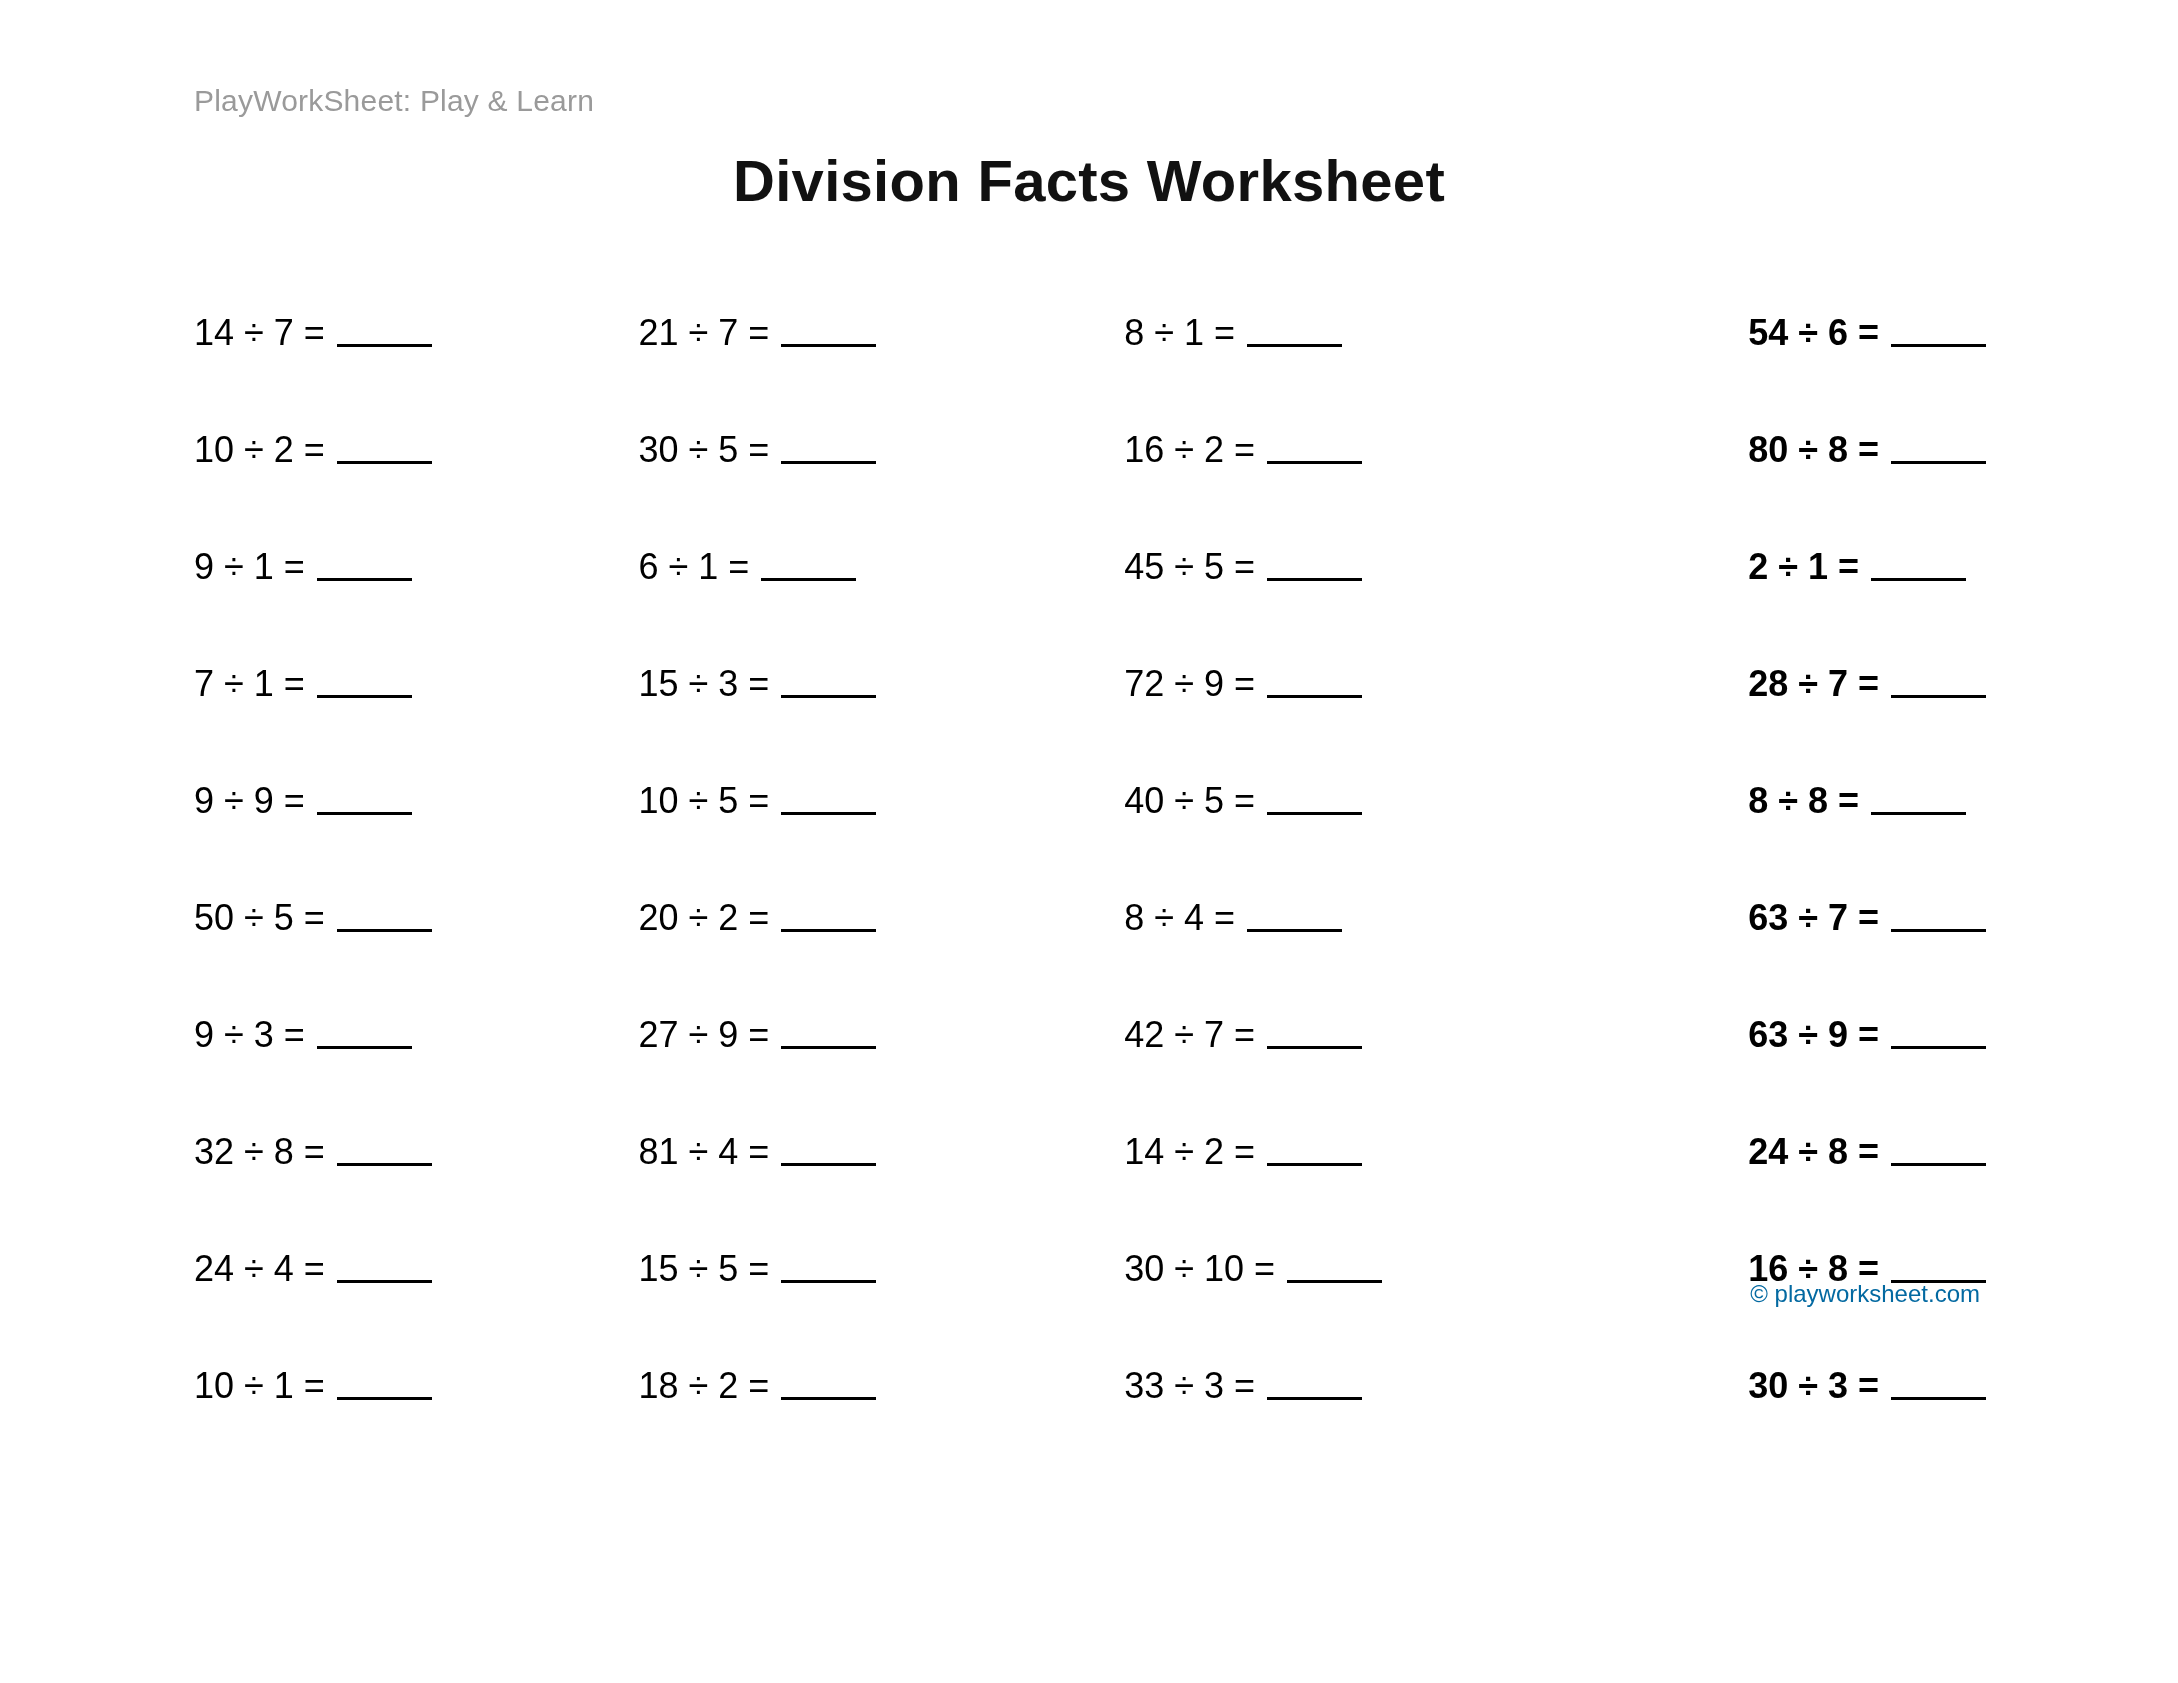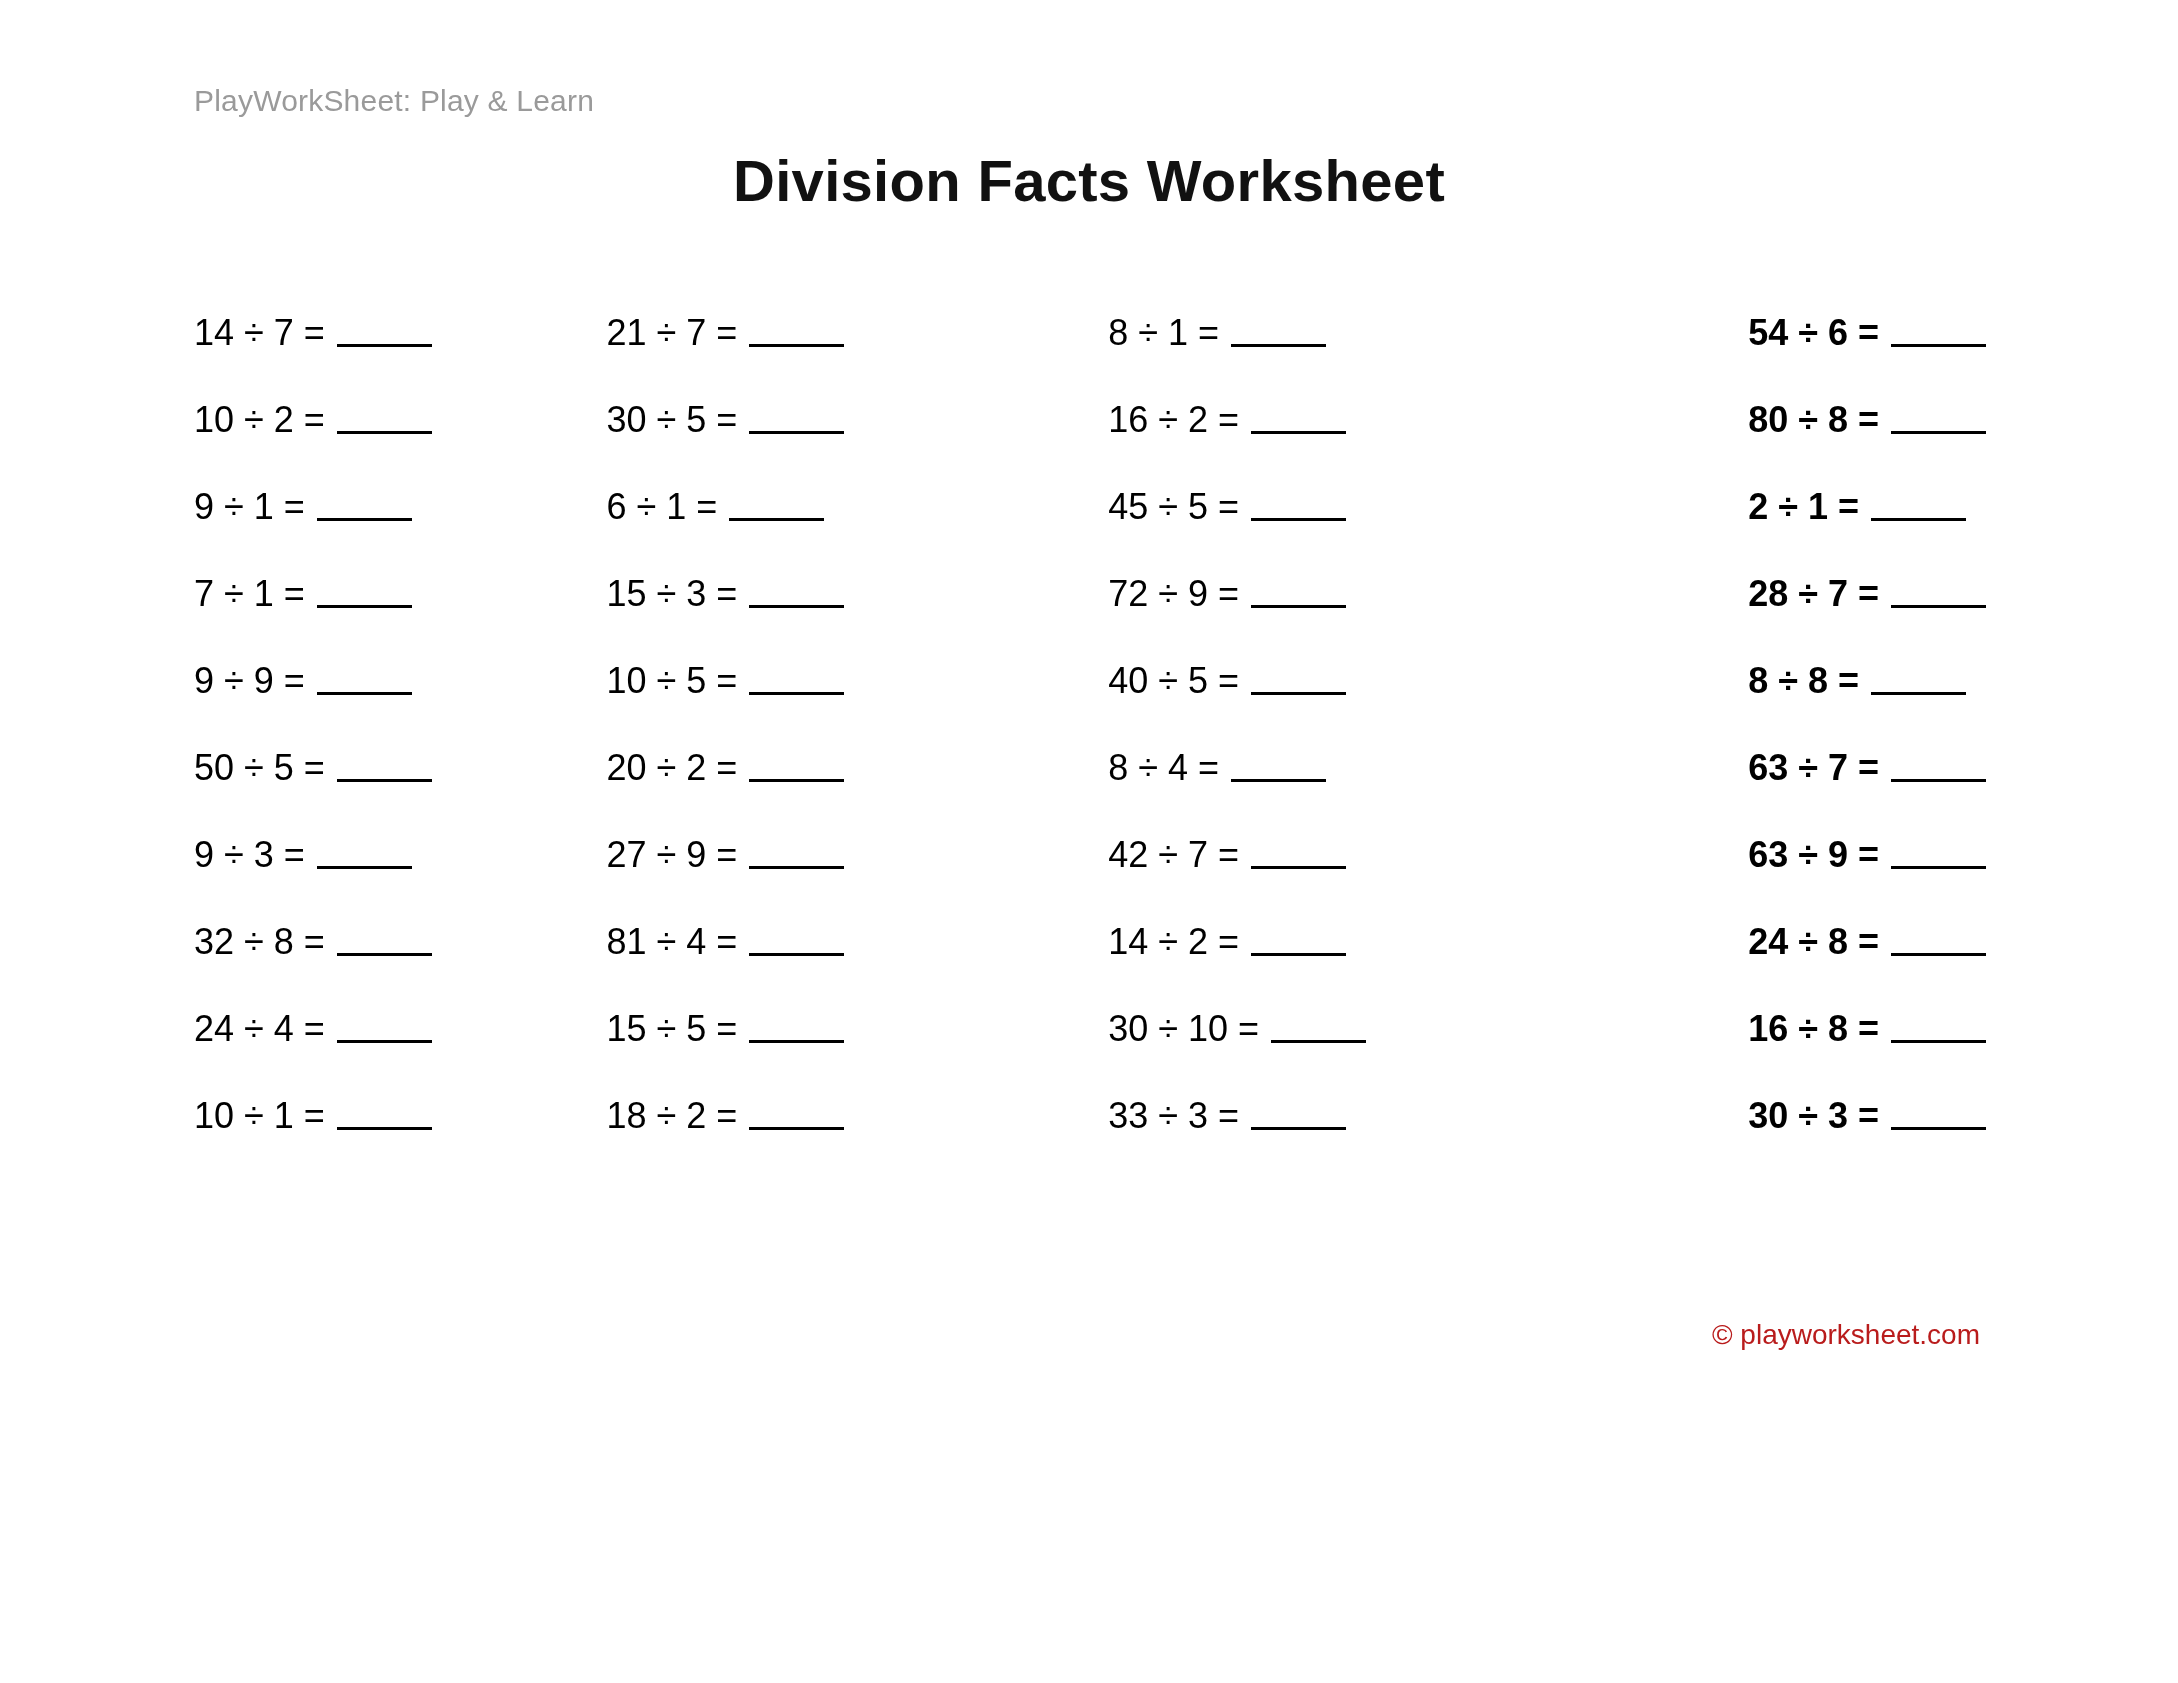--- a/index.html
+++ b/index.html
@@ -43,21 +43,20 @@
   }
   .grid {
     position: absolute;
     top: 297px;
     left: 194px;
     width: 1792px;
     display: grid;
     grid-template-columns: repeat(4, 1fr);
     row-gap: 46px;
     column-gap: 0px;
-    gap: 16px;
   }
   .cell {
     height: 71px;
     display: flex;
     align-items: center;
     font-size: 36px;
     color: #000000;
     white-space: nowrap;
   }
   .cell .expr {
@@ -72,23 +71,23 @@
   }
   
   .col0 { padding-left: 0px; }
   .col1 { padding-left: 121px; }
   .col2 { padding-left: 248px; }
   .col3 { padding-left: 366px; font-weight: bold; }
 
   .footer {
     position: absolute;
     right: 198px;
-    top: 1319px;
-    font-size: 28px;
-    color: #b91c1c;
+    top: 1280px;
+    font-size: 24px;
+    color: #0369a1;
     white-space: nowrap;
   }
 </style>
 </head>
 <body>
 
 <div class="page">
 
   <div class="brand">PlayWorkSheet: Play &amp; Learn</div>
 

